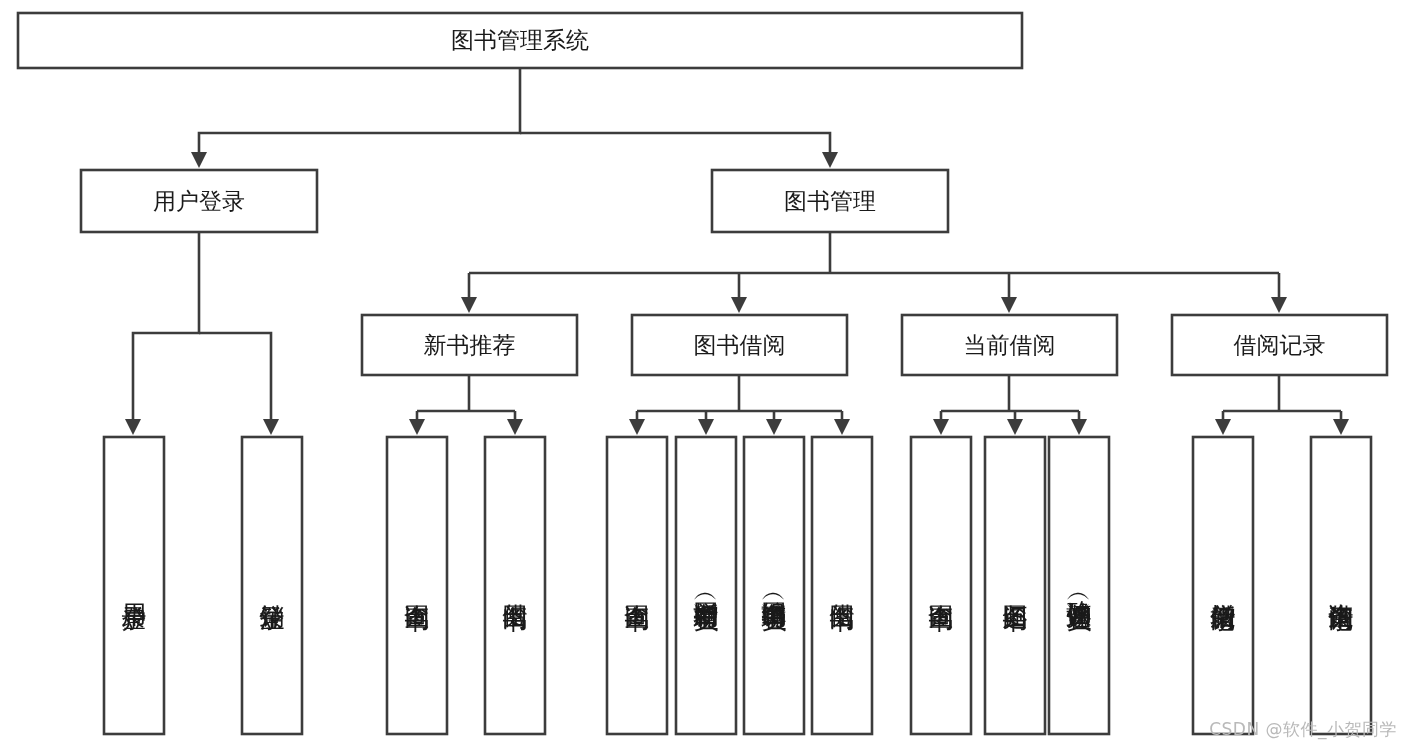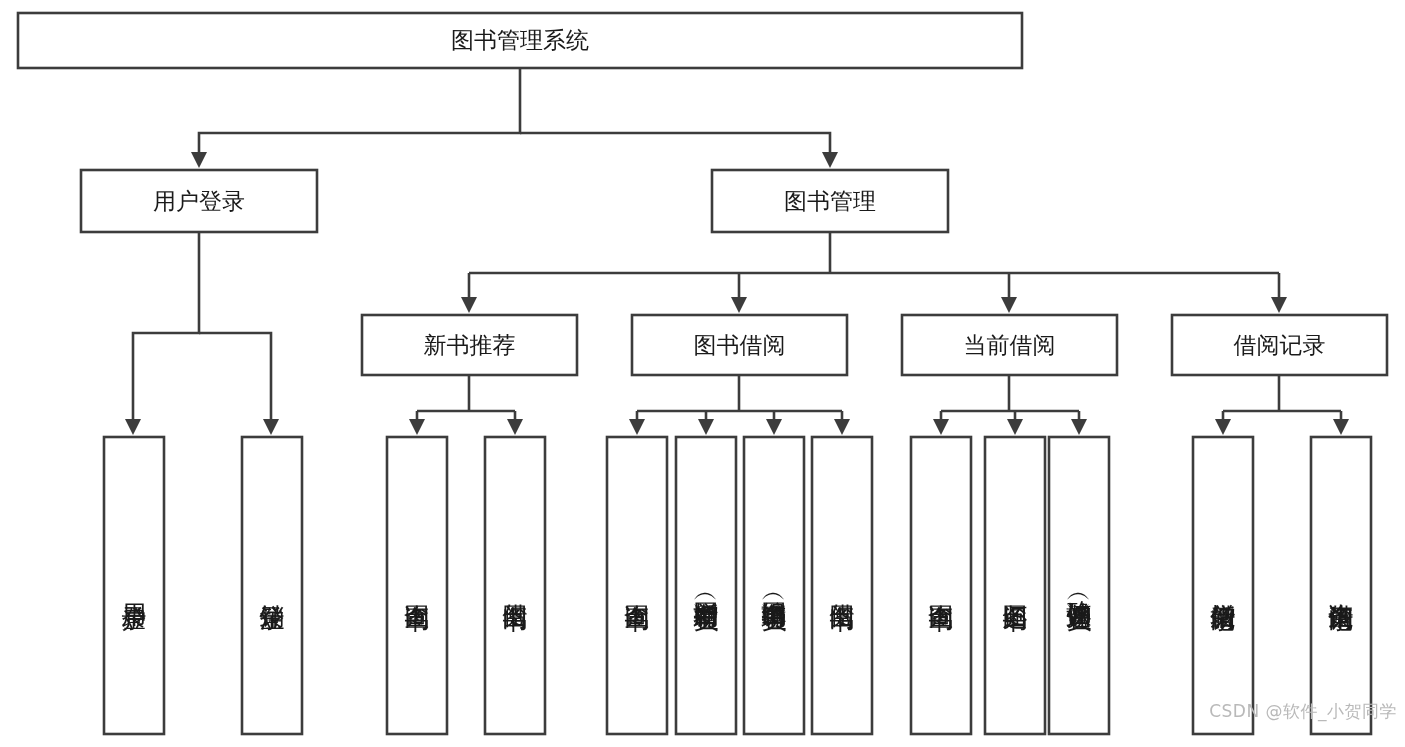--- a/index.html
+++ b/index.html
@@ -59,21 +59,21 @@
     display: flex;
     align-items: center;
     justify-content: center;
     letter-spacing: 1px;
     white-space: nowrap;
     pointer-events: none;
   }
   .watermark {
     position: absolute;
     right: 8px;
-    bottom: 24px;
+    bottom: 6px;
     font-family: "DejaVu Sans", "Liberation Sans", sans-serif;
     font-size: 17px;
     color: #b9b9b9;
     letter-spacing: 0.5px;
     white-space: nowrap;
     margin-top: 36px;
   }
 </style>
 </head>
 <body>

